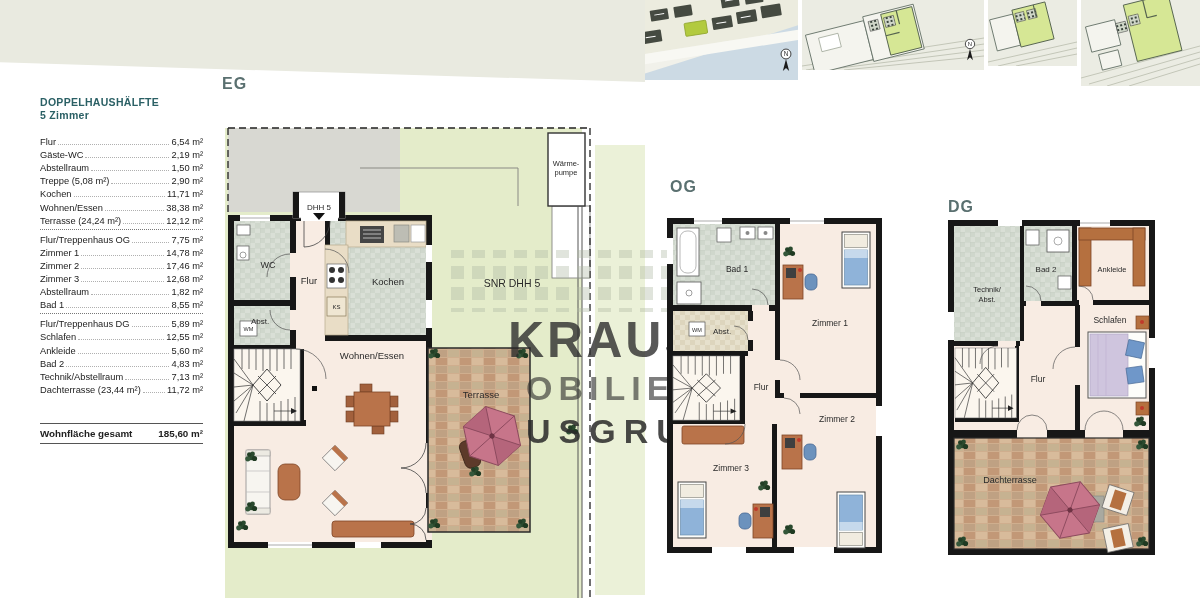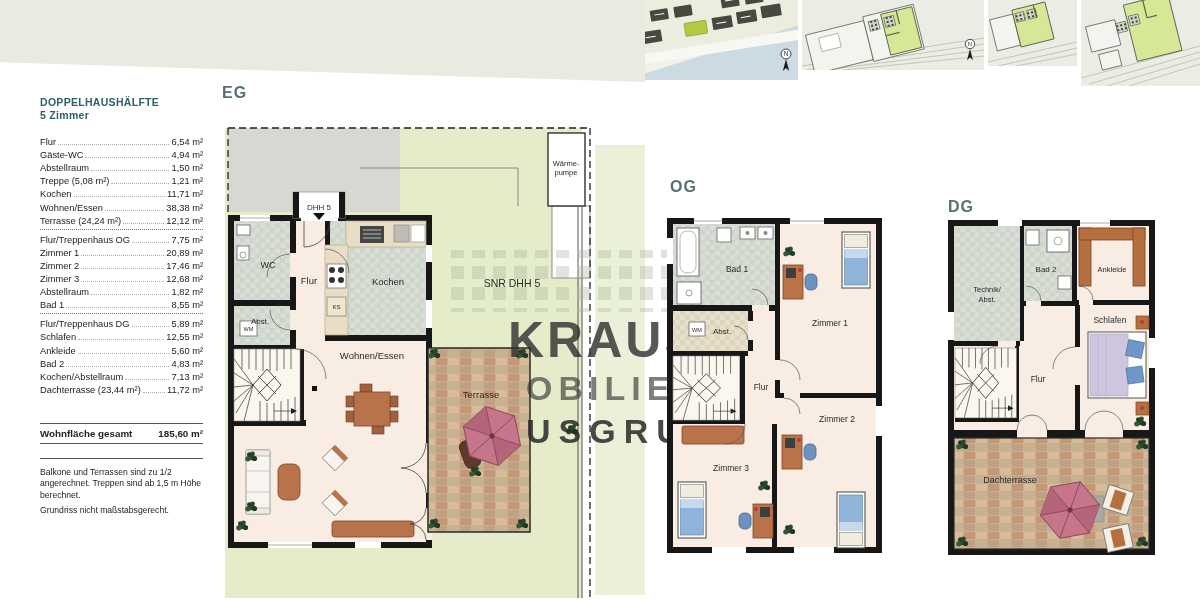--- a/index.html
+++ b/index.html
@@ -178,31 +178,31 @@
     <div class="info-title">5 Zimmer</div>
     <div class="rows">
       <div class="row">
           <span class="lab">Flur</span>
           <span class="dots"></span>
           <span class="val">6,54 m²</span>
         </div>
       <div class="row">
           <span class="lab">Gäste-WC</span>
           <span class="dots"></span>
-          <span class="val">4,94 m²</span>
+          <span class="val">2,19 m²</span>
         </div>
       <div class="row">
           <span class="lab">Abstellraum</span>
           <span class="dots"></span>
           <span class="val">1,50 m²</span>
         </div>
       <div class="row">
           <span class="lab">Treppe (5,08 m²)</span>
           <span class="dots"></span>
-          <span class="val">1,21 m²</span>
+          <span class="val">2,90 m²</span>
         </div>
       <div class="row">
           <span class="lab">Kochen</span>
           <span class="dots"></span>
           <span class="val">11,71 m²</span>
         </div>
       <div class="row">
           <span class="lab">Wohnen/Essen</span>
           <span class="dots"></span>
           <span class="val">38,38 m²</span>
@@ -214,21 +214,21 @@
         </div>
       <div class="sep"></div>
       <div class="row">
           <span class="lab">Flur/Treppenhaus OG</span>
           <span class="dots"></span>
           <span class="val">7,75 m²</span>
         </div>
       <div class="row">
           <span class="lab">Zimmer 1</span>
           <span class="dots"></span>
-          <span class="val">20,89 m²</span>
+          <span class="val">14,78 m²</span>
         </div>
       <div class="row">
           <span class="lab">Zimmer 2</span>
           <span class="dots"></span>
           <span class="val">17,46 m²</span>
         </div>
       <div class="row">
           <span class="lab">Zimmer 3</span>
           <span class="dots"></span>
           <span class="val">12,68 m²</span>
@@ -258,41 +258,37 @@
           <span class="lab">Ankleide</span>
           <span class="dots"></span>
           <span class="val">5,60 m²</span>
         </div>
       <div class="row">
           <span class="lab">Bad 2</span>
           <span class="dots"></span>
           <span class="val">4,83 m²</span>
         </div>
       <div class="row">
-          <span class="lab">Kochen/Abstellraum</span>
+          <span class="lab">Technik/Abstellraum</span>
           <span class="dots"></span>
           <span class="val">7,13 m²</span>
         </div>
       <div class="row">
           <span class="lab">Dachterrasse (23,44 m²)</span>
           <span class="dots"></span>
           <span class="val">11,72 m²</span>
         </div>
     </div>
     <div class="total">
       <span>Wohnfläche gesamt</span>
       <span>185,60 m²</span>
     </div>
-    <div class="notes">
-      <div>Balkone und Terrassen sind zu 1/2 angerechnet. Treppen sind ab 1,5 m Höhe berechnet.</div>
-      <div class="note2">Grundriss nicht maßstabsgerecht.</div>
-    </div>
   </div>
 
-  <div class="plan-title" style="left:222px;top:84px">EG</div>
+  <div class="plan-title" style="left:222px;top:75px">EG</div>
   <div class="plan-title" style="left:670px;top:178px">OG</div>
   <div class="plan-title" style="left:948px;top:198px">DG</div>
 
   <svg class="abs z1" style="left:220px;top:118px" width="425" height="482" viewBox="0 0 425 482">
     <rect x="5" y="10" width="357" height="470" fill="#e4ecca"></rect>
     <rect x="375" y="27" width="50" height="450" fill="#ebf1d8"></rect>
     <rect x="8" y="10" width="172" height="84" fill="#d8d8d2"></rect>
     <path d="M140,50H298V88" stroke="#8a8a84" stroke-width="1" fill="none"></path>
     <rect x="332" y="88" width="38" height="72" fill="#fff" stroke="#777" stroke-width="0.8"></rect>
     <rect x="328" y="15" width="37" height="73" fill="#fff" stroke="#333" stroke-width="1.4"></rect>

